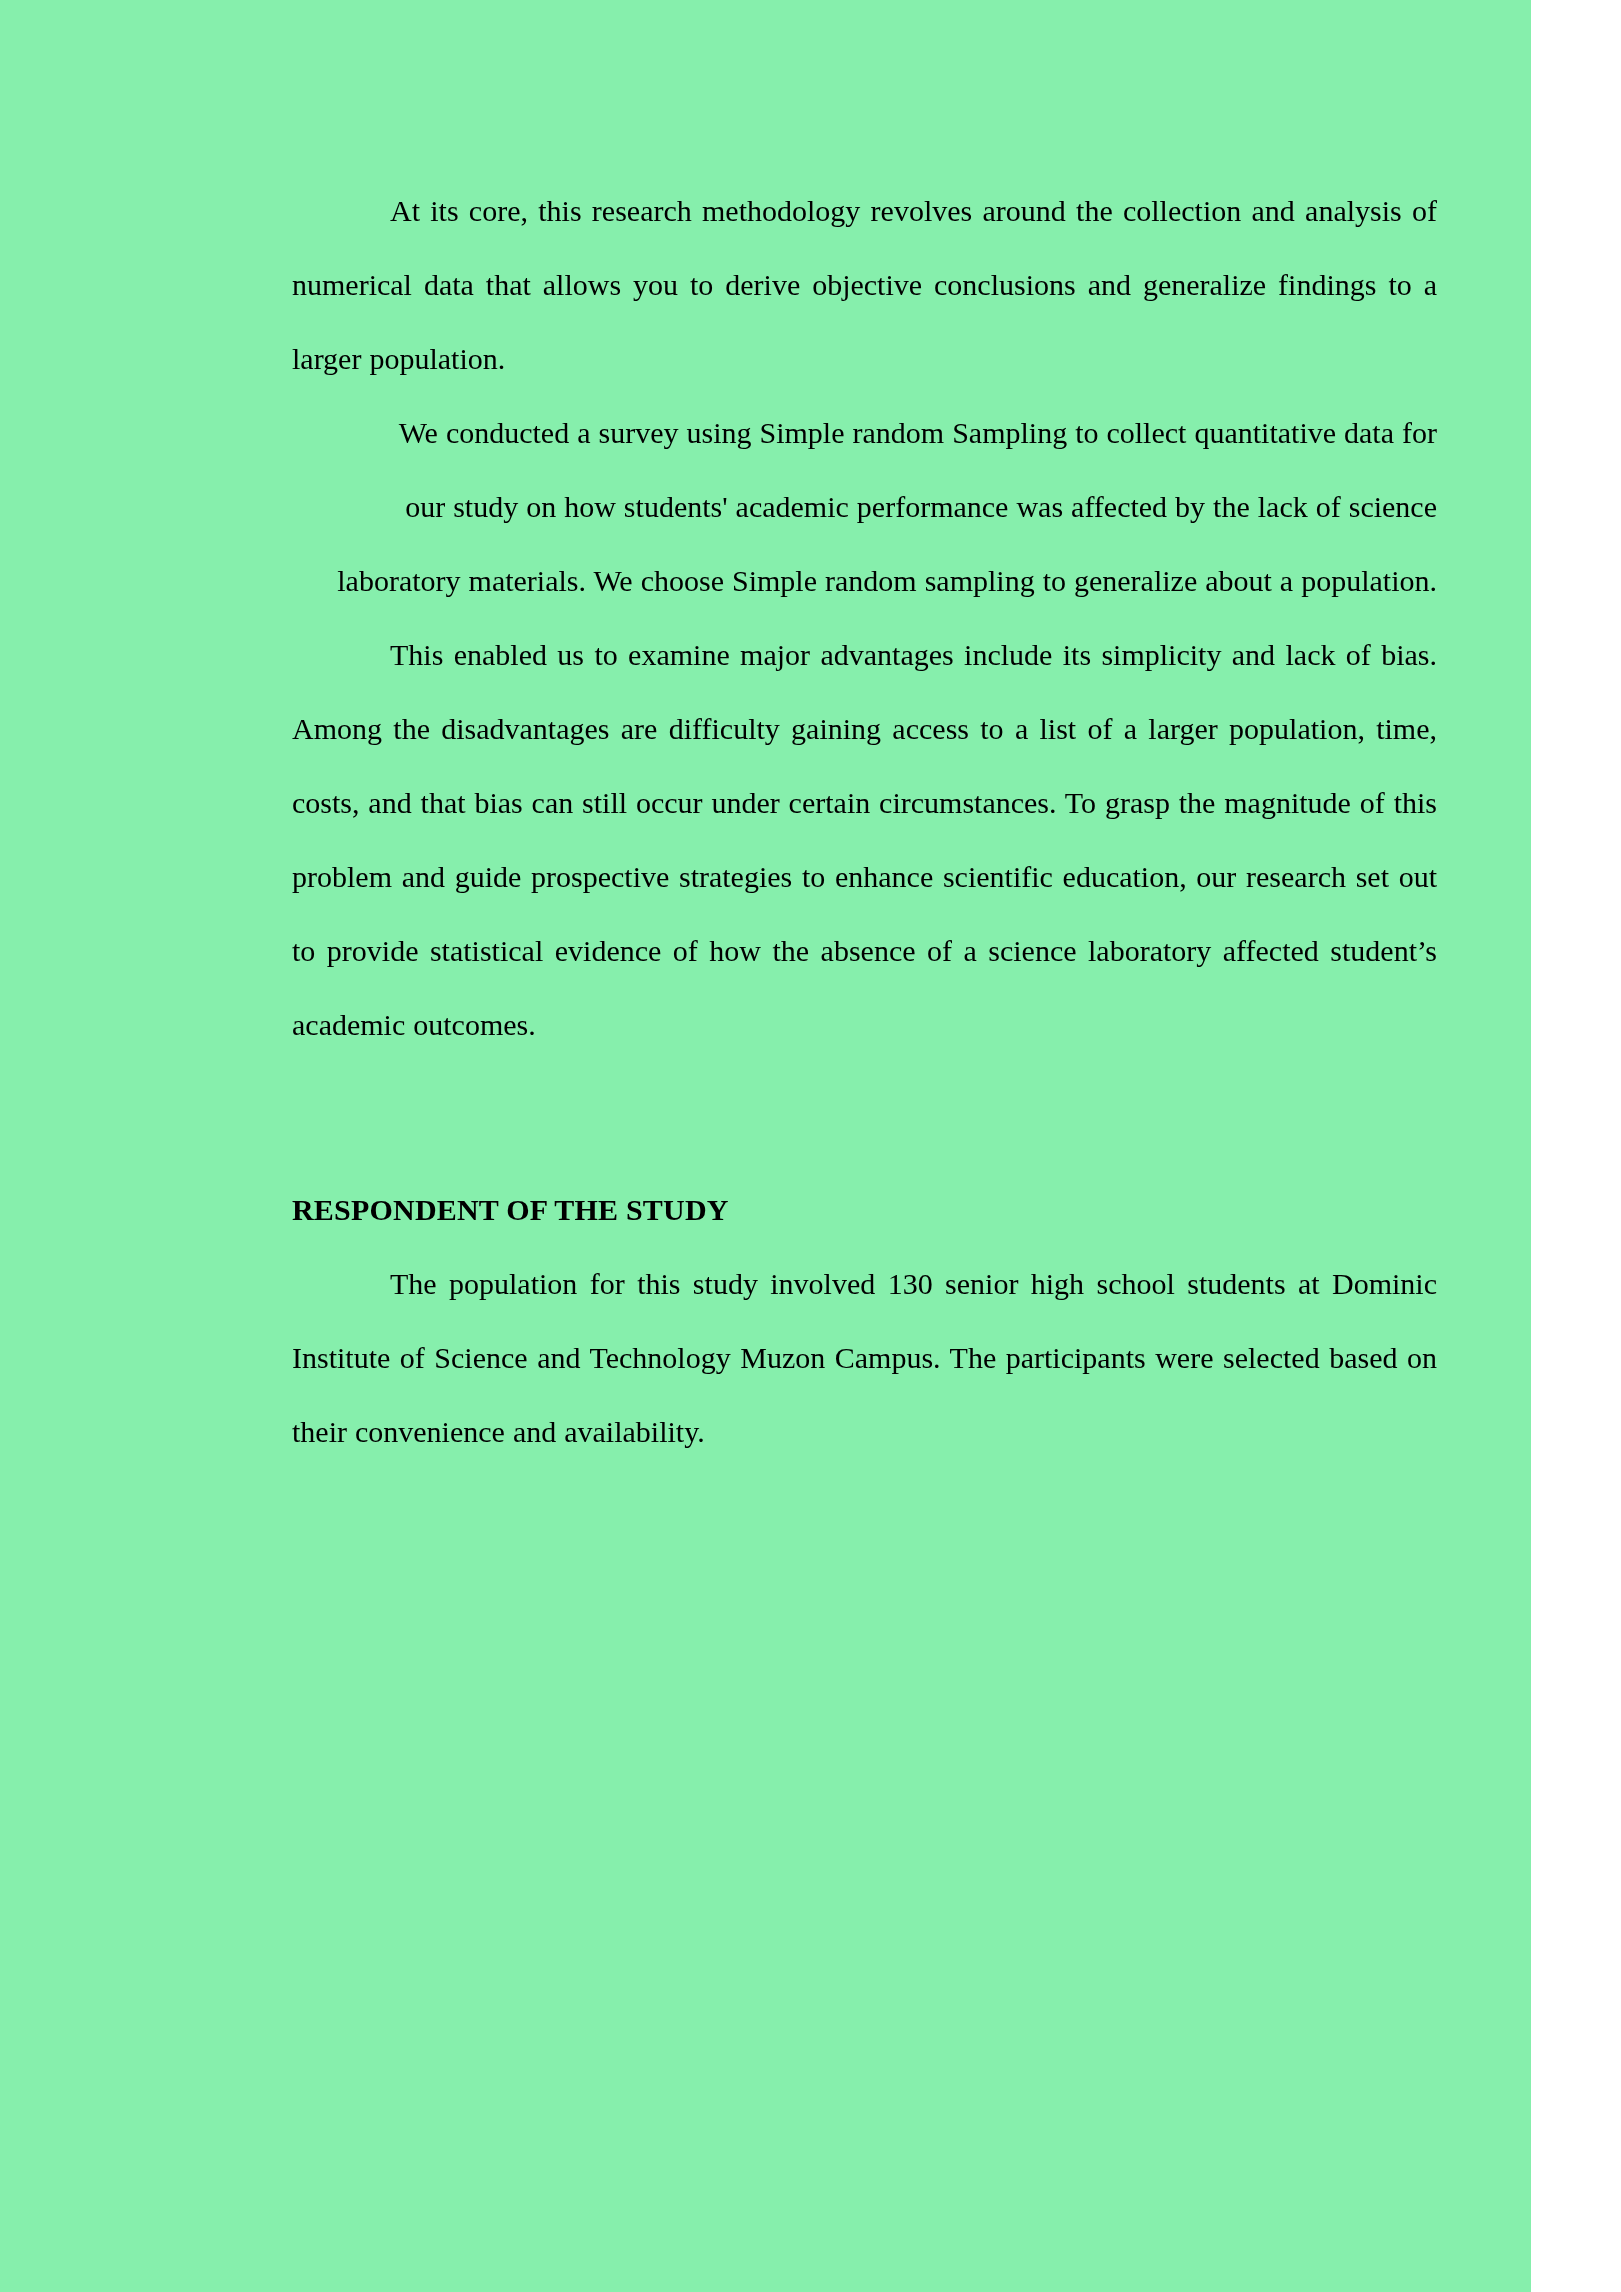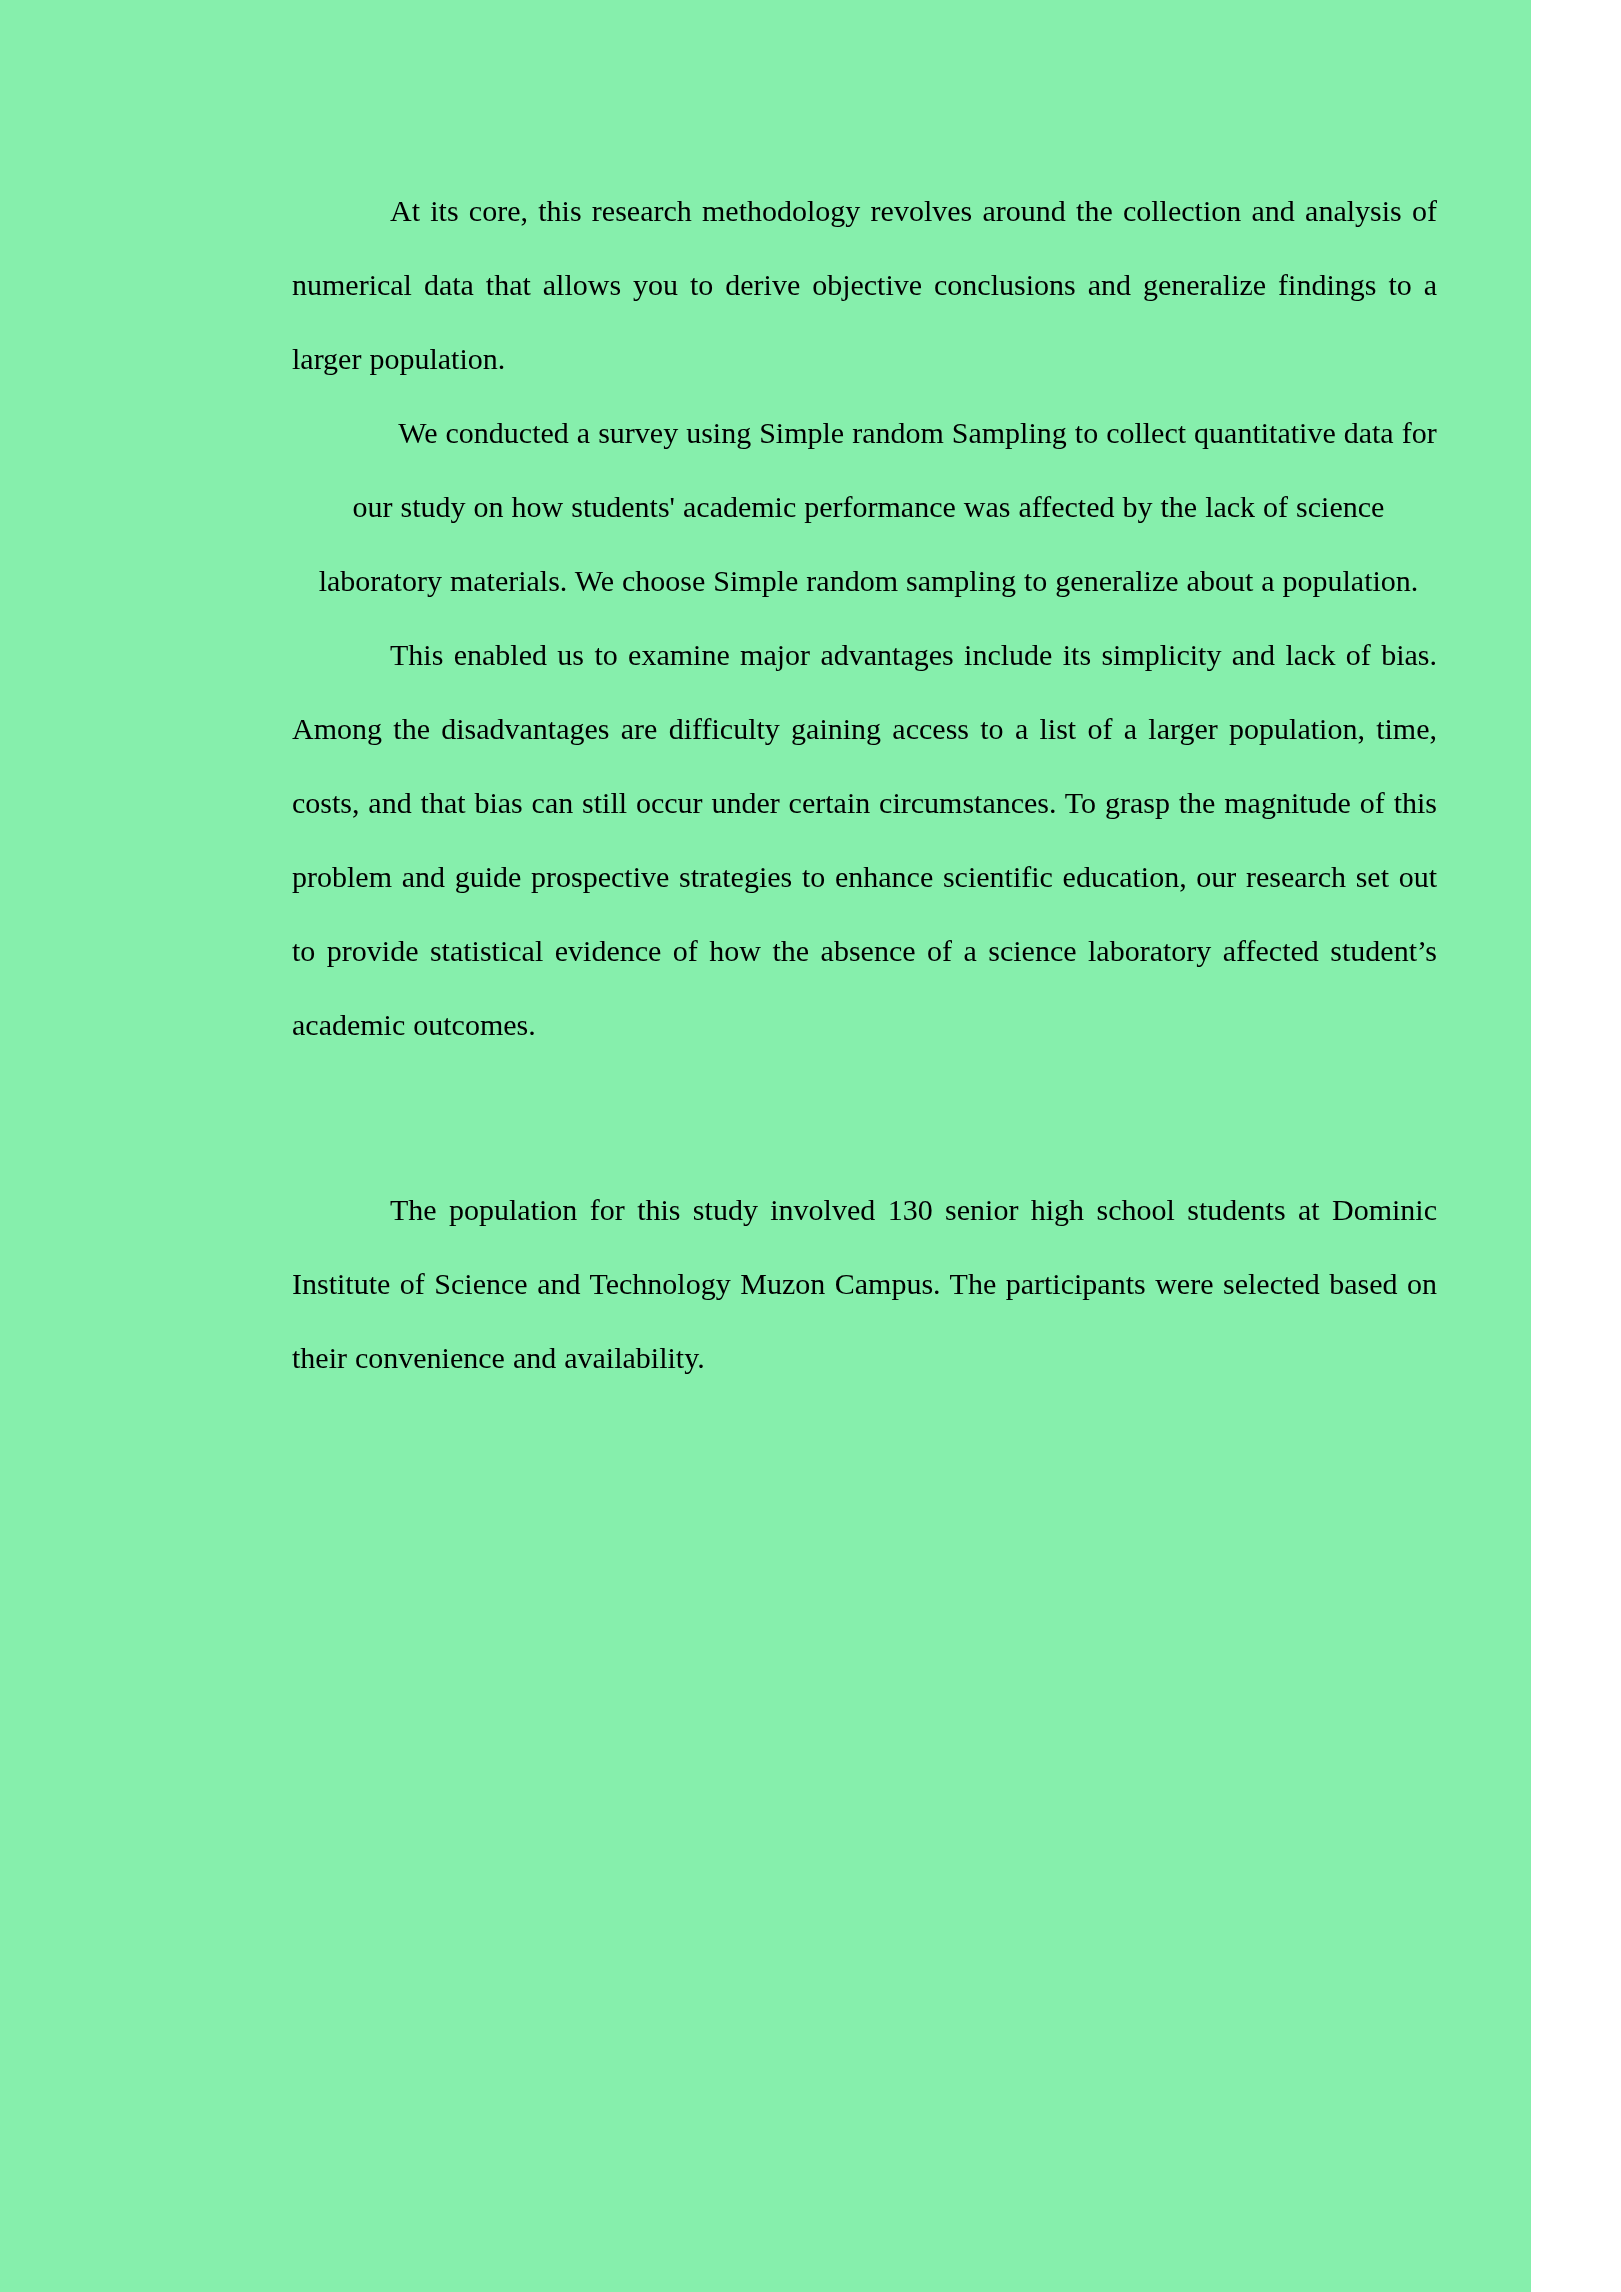--- a/index.html
+++ b/index.html
@@ -30,21 +30,21 @@
     font-size: 30px;
     line-height: 74px;
     text-align: justify;
     text-justify: inter-word;
     margin: 0 0 0 0;
     text-indent: 98px;
     hyphens: none;
     word-spacing: 0.5px;
   }
   .para.ragged {
-    text-align: center;
+    text-align: right;
     margin-left: 8px;
   }
   .para.last-line-left {
     text-align-last: left;
   }
   .heading {
     font-size: 30px;
     line-height: 74px;
     font-weight: bold;
     text-align: left;
@@ -78,20 +78,21 @@
     <p class="para last-line-left">At its core, this research methodology revolves around the collection and analysis of numerical data that allows you to derive objective conclusions and generalize findings to a larger population.</p>
 
 
     <p class="para ragged">We conducted a survey using Simple random Sampling to collect quantitative data for our study on how students' academic performance was affected by the lack of science laboratory materials. We choose Simple random sampling to generalize about a population.</p>
 
     <p class="para last-line-left">This enabled us to examine major advantages include its simplicity and lack of bias. Among the disadvantages are difficulty gaining access to a list of a larger population, time, costs, and that bias can still occur under certain circumstances. To grasp the magnitude of this problem and guide prospective strategies to enhance scientific education, our research set out to provide statistical evidence of how the absence of a science laboratory affected student’s academic outcomes.</p>
 
     <div class="spacer-line"></div>
     <div class="spacer-half"></div>
 
+    <h2 class="heading">RESPONDENT OF THE STUDY</h2>
 
     <p class="para last-line-left">The population for this study involved 130 senior high school students at Dominic Institute of Science and Technology Muzon Campus. The participants were selected based on their convenience and availability.</p>
 
   </div>
 
 
 </div>
 
 
 </body></html>

